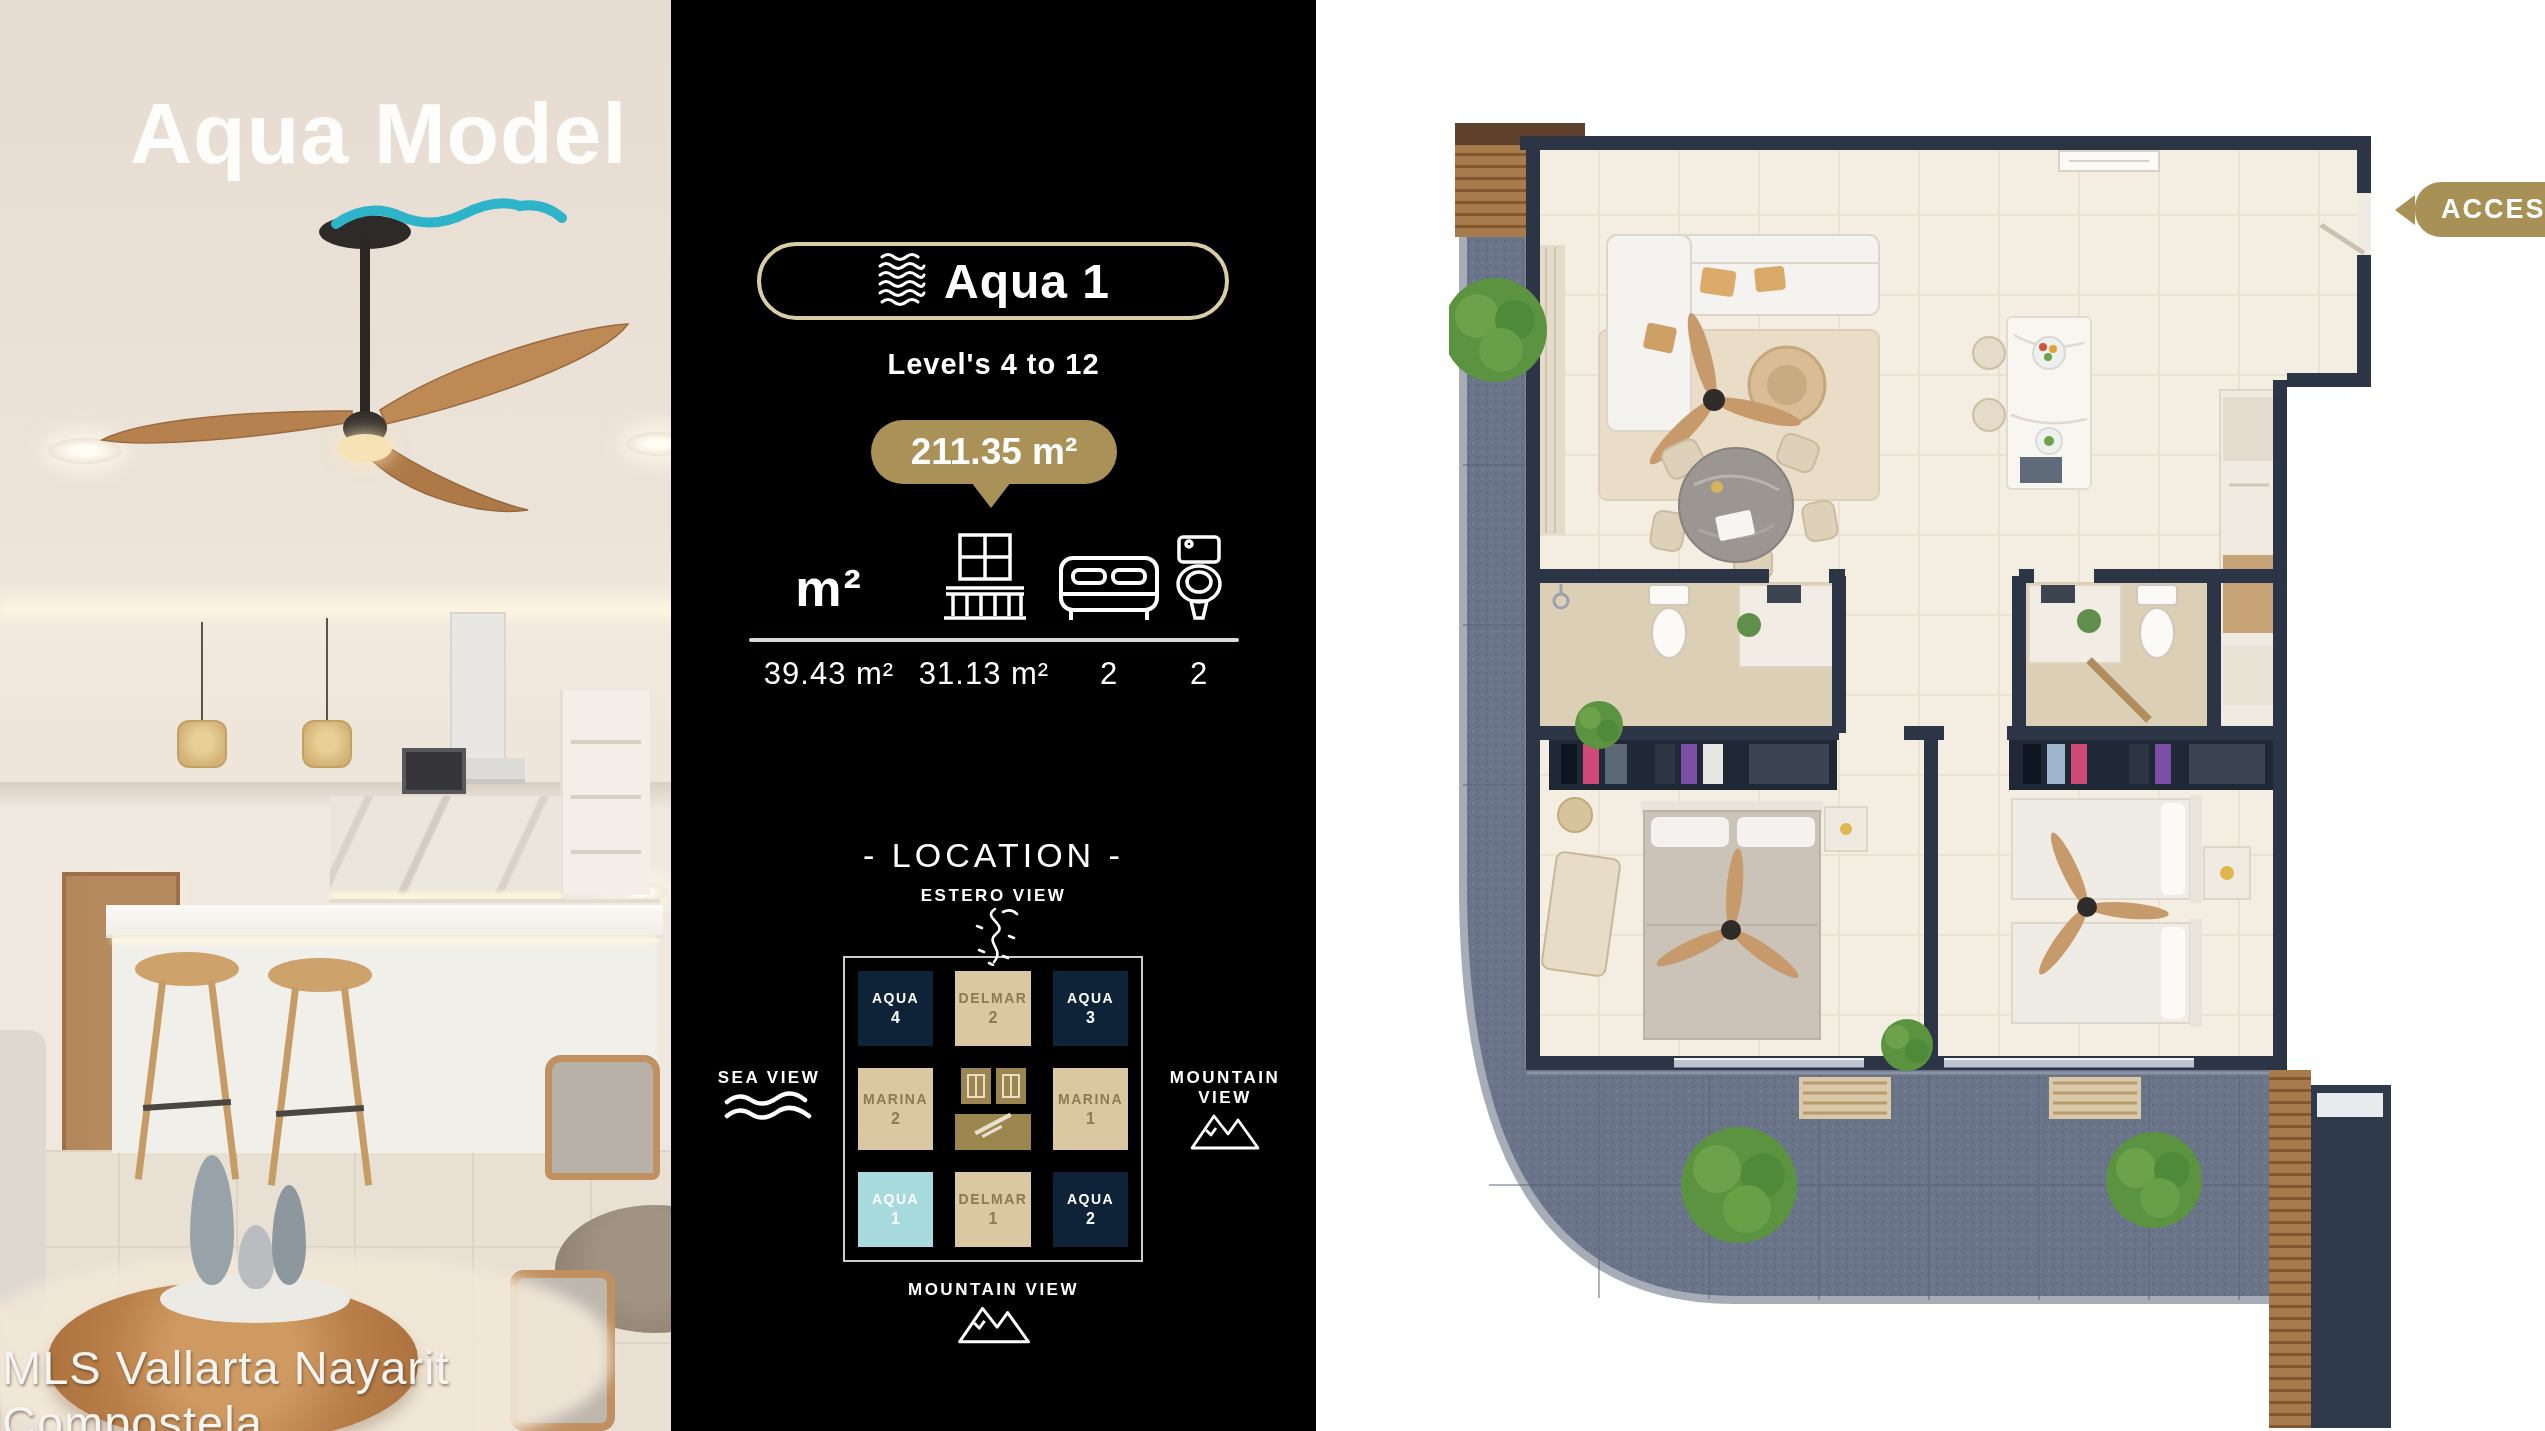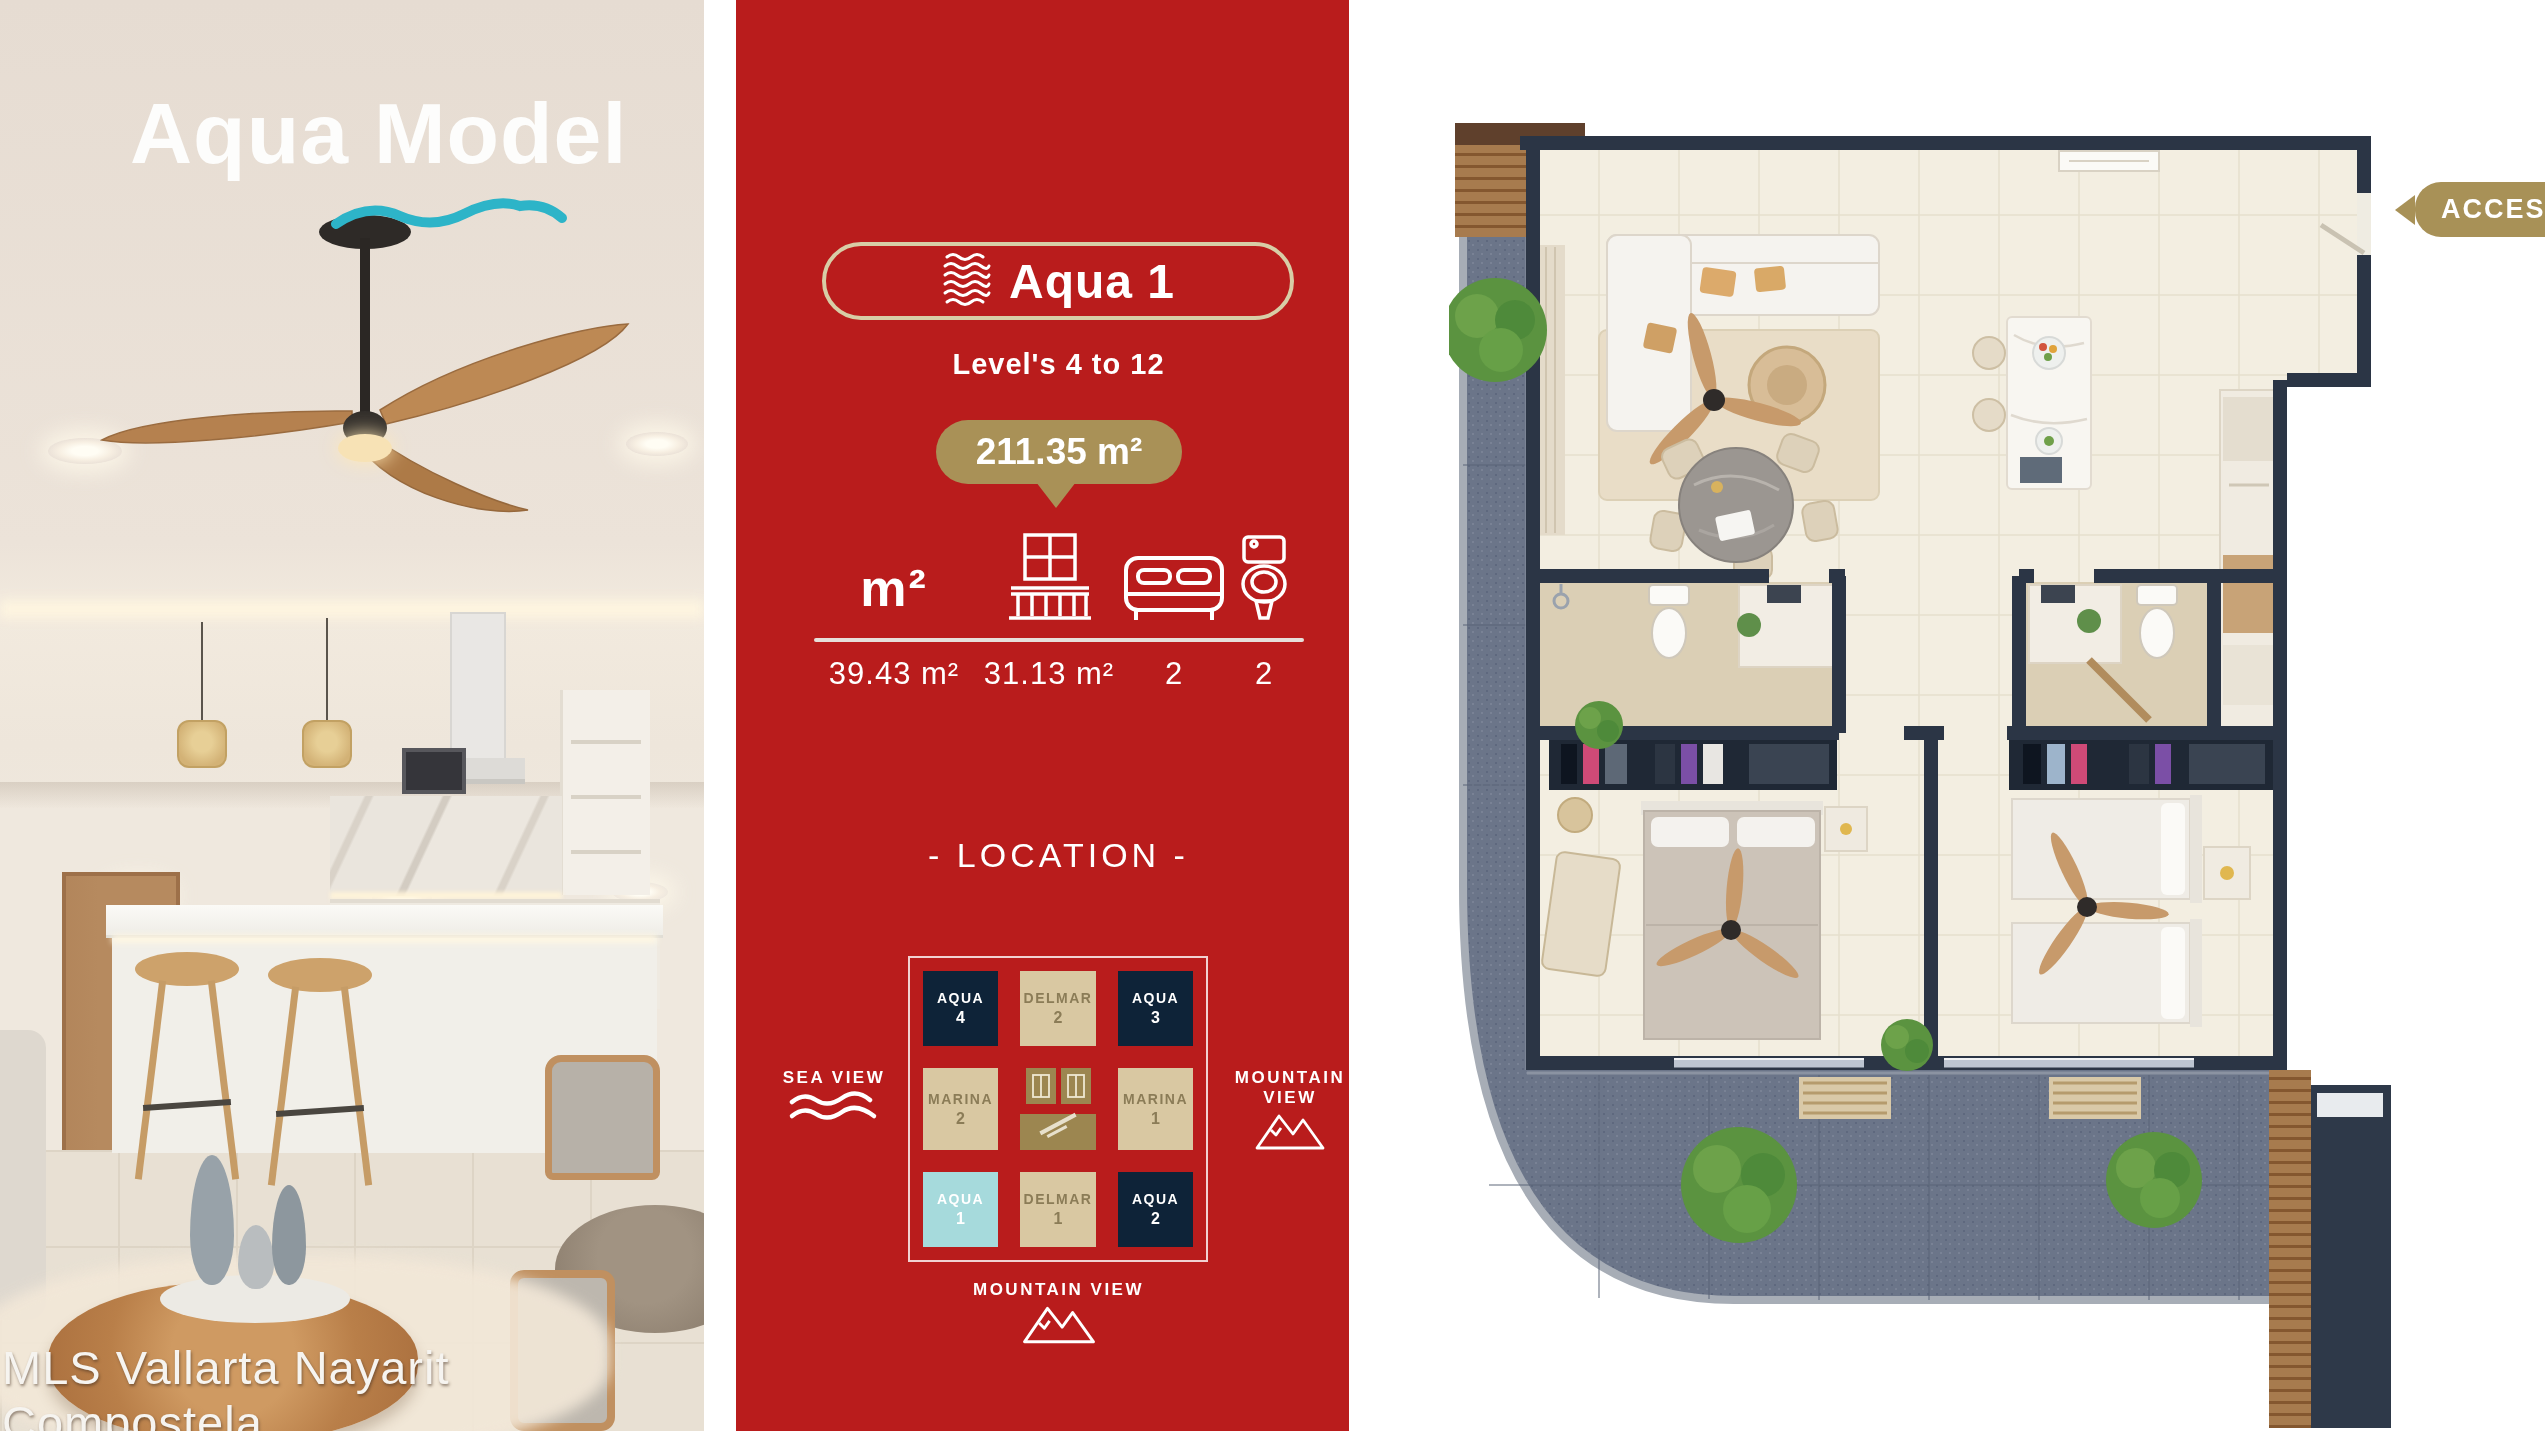--- a/index.html
+++ b/index.html
@@ -47,21 +47,21 @@
   .din-table{position:absolute;left:555px;top:1205px;width:200px;height:128px;border-radius:50%;
      background:radial-gradient(circle at 45% 40%,#a19382 0 35%,#8d7f6f 75%,#7e7060 100%);}
   .din-chair-back{position:absolute;left:545px;top:1055px;width:115px;height:125px;background:#b7b1a8;border:7px solid #c09060;border-radius:16px 16px 8px 8px;}
   .din-chair{position:absolute;left:510px;top:1270px;width:105px;height:161px;background:#bdb7ae;border:8px solid #c09060;border-radius:14px;}
   .photo-title{position:absolute;left:130px;top:84px;font-size:86px;font-weight:bold;color:#fdfdfc;letter-spacing:1px;text-align:center;}
   .title-wave{position:absolute;left:330px;top:196px;}
   .watermark{position:absolute;left:2px;top:1340px;font-size:47px;color:#f6f4f0;
      text-shadow:1px 2px 3px rgba(70,50,35,.55);letter-spacing:1px;}
 
   
-  .teal-panel{position:absolute;left:736px;top:0;width:645px;height:1431px;background:#b91c1c;color:#ffffff;}
+  .teal-panel{position:absolute;left:671px;top:0;width:645px;height:1431px;background:#000000;color:#ffffff;}
   .unit-pill{position:absolute;left:86px;top:242px;width:472px;height:78px;border:4px solid #d8cda6;border-radius:44px;
      display:flex;align-items:center;justify-content:center;gap:18px;}
   .unit-pill .unit-name{font-size:48px;font-weight:bold;letter-spacing:1px;}
   .levels{position:absolute;left:0;top:348px;width:645px;text-align:center;font-size:29px;font-weight:bold;letter-spacing:1px;}
   .area-bubble{position:absolute;left:200px;top:420px;width:246px;height:64px;background:#a99157;border-radius:32px;
      display:flex;align-items:center;justify-content:center;font-size:37px;font-weight:bold;}
   .area-pointer{position:absolute;left:300px;top:482px;width:0;height:0;border-left:20px solid transparent;
      border-right:20px solid transparent;border-top:26px solid #a99157;}
   .specs{position:absolute;left:78px;top:532px;width:490px;}
   .spec-row{display:flex;align-items:flex-end;justify-content:center;}
@@ -255,20 +255,34 @@
             <span class="spec-val">2</span>
           </div>
         <div class="spec-col c4">
             <span class="spec-val">2</span>
           </div>
       </div>
     </div>
 
     <div class="loc-heading">- LOCATION -</div>
 
+    <div class="estero">
+      <div class="view-label">ESTERO VIEW</div>
+      <svg width="58" height="60" viewBox="0 0 58 60">
+        <g fill="none" stroke="#ffffff" stroke-width="2.6" stroke-linecap="round">
+          <path d="M30,3 C16,12 44,18 31,28 C20,37 40,43 29,56"></path>
+          <path d="M38,6 Q46,2 52,8"></path>
+          <line x1="12" y1="20" x2="17" y2="22"></line>
+          <line x1="44" y1="30" x2="49" y2="32"></line>
+          <line x1="14" y1="44" x2="19" y2="46"></line>
+          <line x1="38" y1="50" x2="43" y2="52"></line>
+          <line x1="24" y1="57" x2="28" y2="59"></line>
+        </g>
+      </svg>
+    </div>
 
     <div class="loc-zone">
       <div class="view-left">
         <div class="view-label">SEA VIEW</div>
         <svg width="96" height="40" viewBox="0 0 96 40">
           <g fill="none" stroke="#ffffff" stroke-width="4.5" stroke-linecap="round">
             <path d="M6,14 Q18,4 30,12 T56,10 T84,12"></path>
             <path d="M6,28 Q18,18 30,26 T56,24 T88,28"></path>
           </g>
         </svg>

